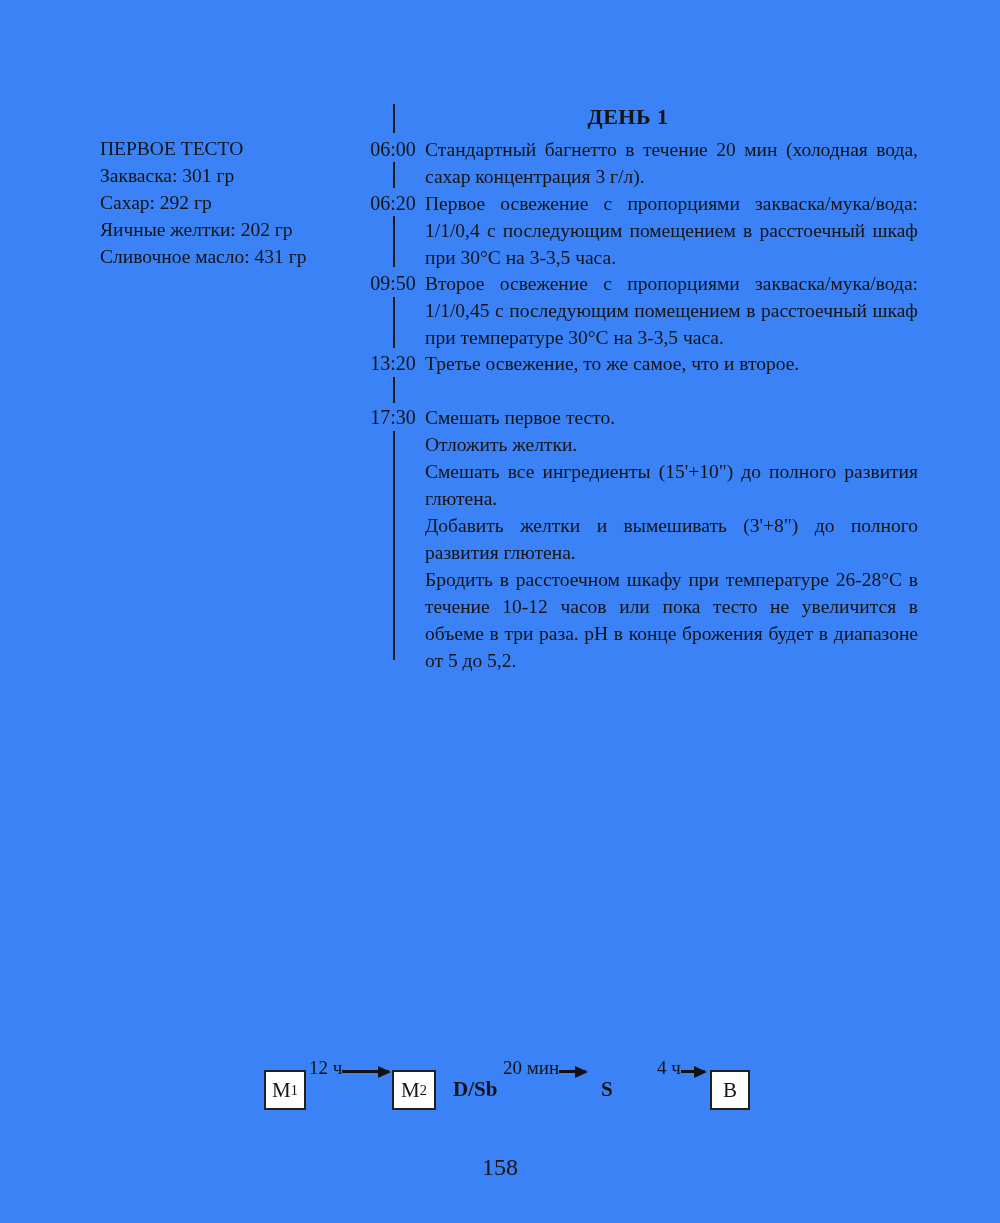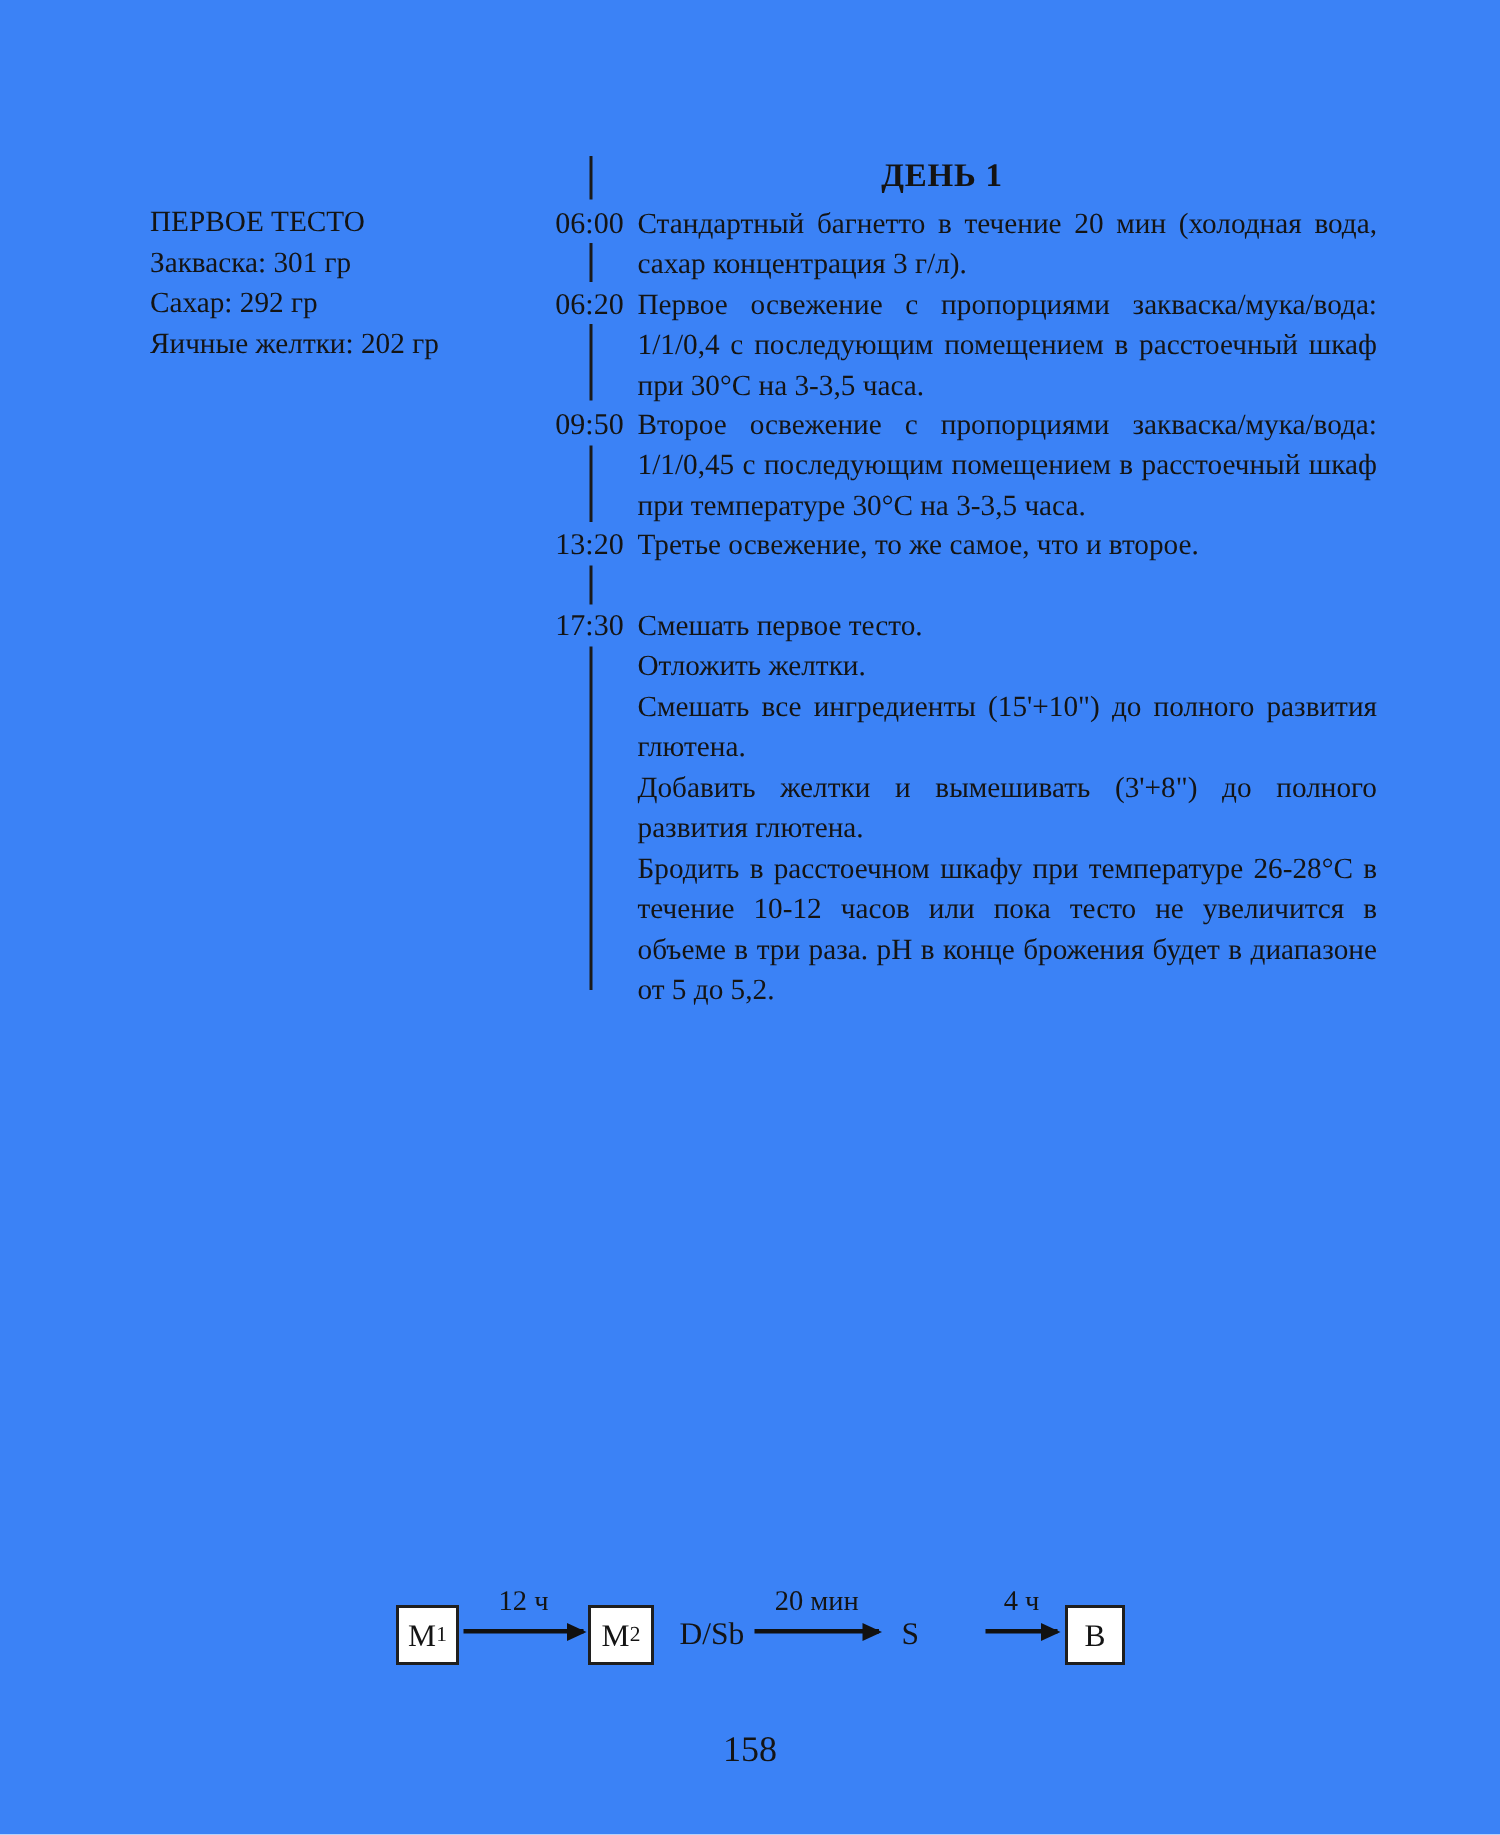--- a/index.html
+++ b/index.html
@@ -73,26 +73,27 @@
     font-size: 21px;
     background: #fff;
   }
   .dg-box sub { font-size: 0.68em; line-height: 0; }
   .dg-node-text {
     position: absolute;
     top: 1076px;
     font-size: 21px;
     line-height: 26px;
     white-space: nowrap;
+    font-weight: bold;
   }
   .dg-arrow {
     position: absolute;
     top: 1057px;
     display: flex;
-    flex-direction: column;
+    flex-direction: row;
     align-items: center;
   }
   .dg-arrow .lbl { font-size: 19px; line-height: 21px; white-space: nowrap; }
   .dg-arrow .shaft {
     position: relative;
     width: 100%;
     height: 3px;
     background: #111;
     margin-top: 8px;
   }
@@ -122,20 +123,21 @@
 
 <div class="page">
 
   <div class="day-title">ДЕНЬ 1</div>
 
   <div class="ingredients">
     <div>ПЕРВОЕ ТЕСТО</div>
     <div>Закваска: 301 гр</div>
     <div>Сахар: 292 гр</div>
     <div>Яичные желтки: 202 гр</div>
+    <div>Сливочное масло: 431 гр</div>
   </div>
 
   <div class="tl-seg" style="top:104px;height:29px"></div>
   <div class="tl-seg" style="top:162px;height:26px"></div>
   <div class="tl-seg" style="top:216px;height:51px"></div>
   <div class="tl-seg" style="top:297px;height:51px"></div>
   <div class="tl-seg" style="top:377px;height:26px"></div>
   <div class="tl-seg" style="top:431px;height:229px"></div>
 
   <div class="tl-time" style="top:136px">06:00</div>

